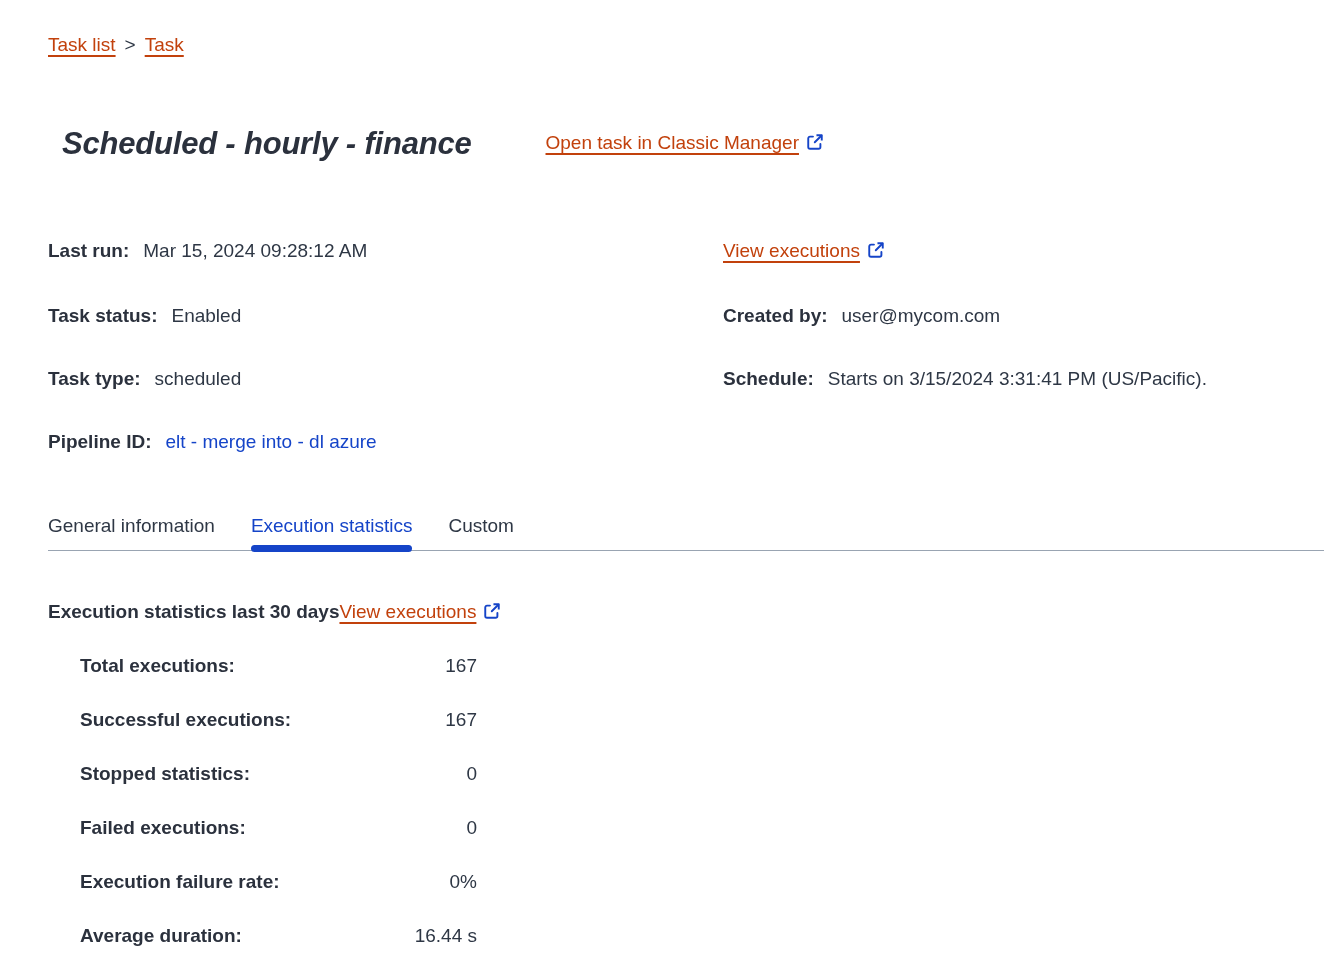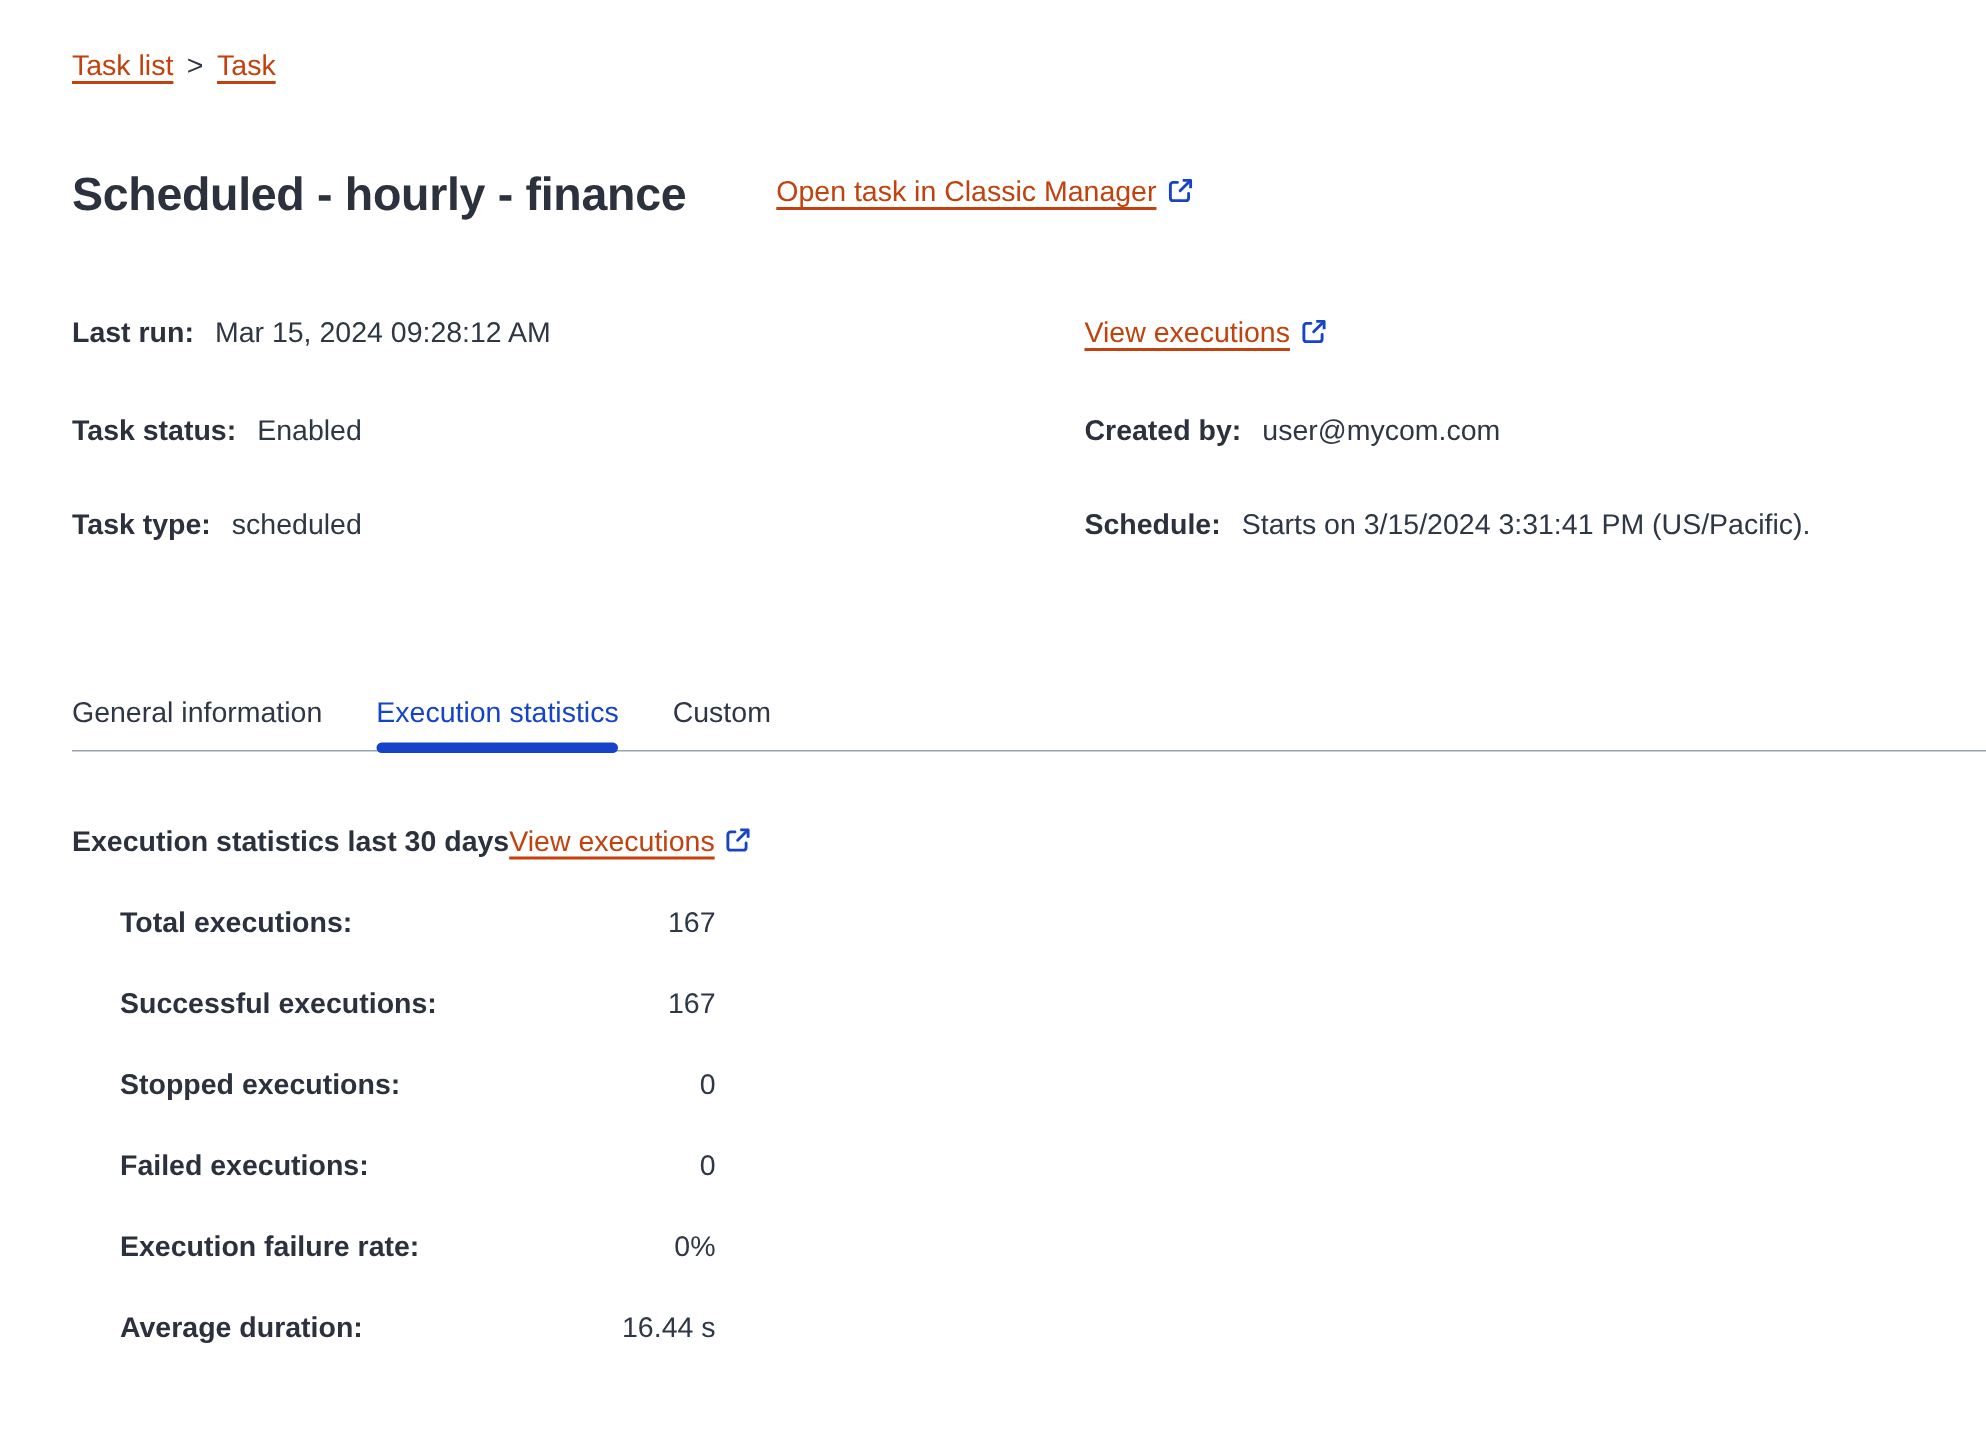--- a/index.html
+++ b/index.html
@@ -35,23 +35,24 @@
 
   
   .breadcrumb { font-size: 19px; margin-bottom: 56px; }
   .breadcrumb .sep { margin: 0 9px; color: #2e3745; }
 
   
   .title-row { display: flex; align-items: center; margin-bottom: 64px; }
   h1.page-title {
     font-size: 31px;
     font-weight: bold;
-    margin: 0;
+    margin: 14px;
     color: #2b313d;
     letter-spacing: -0.2px;
+    font-style: italic;
   }
   .classic-link { margin-left: 60px; font-size: 19px; }
 
   
   .details {
     display: grid;
     grid-template-columns: 675px auto;
     row-gap: 41px;
     font-size: 19px;
     margin-bottom: 62px;
@@ -132,20 +133,23 @@
       <span class="lbl">Created by:</span><span>user@mycom.com</span>
     </div>
 
     <div>
       <span class="lbl">Task type:</span><span>scheduled</span>
     </div>
     <div>
       <span class="lbl">Schedule:</span><span>Starts on 3/15/2024 3:31:41 PM (US/Pacific).</span>
     </div>
 
+    <div>
+      <span class="lbl">Pipeline ID:</span><a class="link-plain">elt - merge into - dl azure</a>
+    </div>
     <div></div>
   </div>
 
   <div class="tabs">
     <div class="tab">General information</div>
     <div class="tab active">Execution statistics</div>
     <div class="tab">Custom</div>
   </div>
 
   <div class="stats">
@@ -158,21 +162,21 @@
           </svg></span></a>
     </div>
 
     <div class="stats-grid">
       <div class="stat-label">Total executions:</div>
       <div class="stat-value">167</div>
 
       <div class="stat-label">Successful executions:</div>
       <div class="stat-value">167</div>
 
-      <div class="stat-label">Stopped executions:</div>
+      <div class="stat-label">Stopped statistics:</div>
       <div class="stat-value">0</div>
 
       <div class="stat-label">Failed executions:</div>
       <div class="stat-value">0</div>
 
       <div class="stat-label">Execution failure rate:</div>
       <div class="stat-value">0%</div>
 
       <div class="stat-label">Average duration:</div>
       <div class="stat-value">16.44 s</div>

